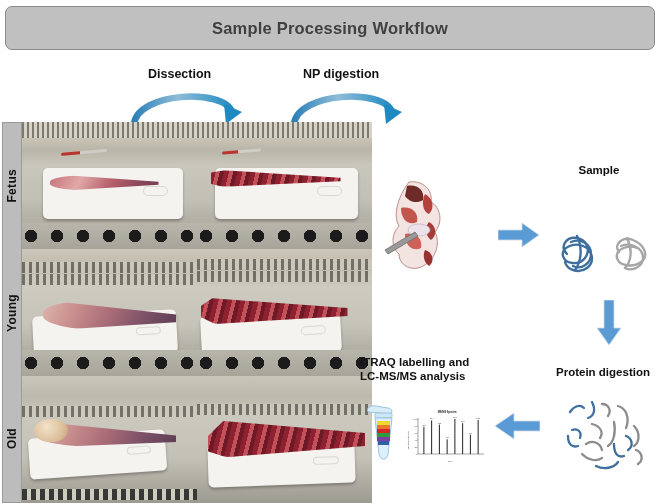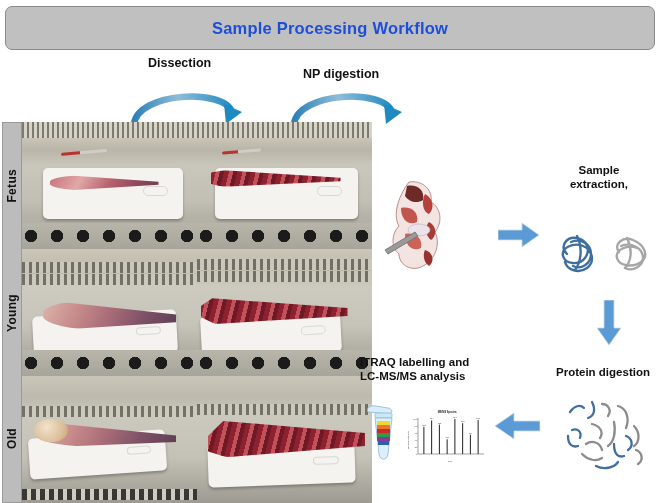--- a/index.html
+++ b/index.html
@@ -5,25 +5,25 @@
   html,body{margin:0;padding:0;background:#ffffff;}
   body{width:660px;height:503px;position:relative;overflow:hidden;
        font-family:"Liberation Sans",sans-serif;color:#000;}
 
   .abs{position:absolute;}
 
   
   #title-bar{left:5px;top:6px;width:650px;height:44px;background:#c0c0c0;
     border:1px solid #8a8a8a;border-radius:7px;
     display:flex;align-items:center;justify-content:center;box-sizing:border-box;}
-  #title-text{font-size:16.5px;font-weight:bold;letter-spacing:.2px;color:#1d4ed8;}
+  #title-text{font-size:16.5px;font-weight:bold;letter-spacing:.2px;color:#404040;}
 
   
   .step-cap{font-size:12.5px;font-weight:bold;color:#111;white-space:nowrap;}
-  #cap-dissection{left:148px;top:56px;}
+  #cap-dissection{left:148px;top:67px;}
   #cap-npcollect{left:303px;top:67px;}
 
   
   #arrow-curve-1{left:128px;top:84px;width:118px;height:42px;}
   #arrow-curve-2{left:288px;top:84px;width:118px;height:42px;}
 
   
   #photo-grid{left:2px;top:122px;width:370px;height:381px;display:flex;}
   #row-label-col{width:20px;height:100%;background:#bcbcbc;border:1px solid #9a9a9a;
      box-sizing:border-box;display:flex;flex-direction:column;}
@@ -217,21 +217,20 @@
 </svg>
 <svg class="abs" id="arrow-down-1" viewBox="0 0 26 46">
   <path d="M8,0 L18,0 L18,28 L25,28 L13,45 L1,28 L8,28 Z" fill="#5b9bd5" stroke="#cfd9e4" stroke-width=".8"></path>
 </svg>
 <svg class="abs" id="arrow-left-1" viewBox="0 0 46 28">
   <path d="M46,9 L20,9 L20,1 L1,14 L20,27 L20,19 L46,19 Z" fill="#5b9bd5" stroke="#cfd9e4" stroke-width=".8"></path>
 </svg>
 
 <div class="abs pipe-text" id="txt-extraction">
   <div>Sample</div>
-  <div>extraction,</div>
 </div>
 
 <svg class="abs" id="protein-icons" viewBox="0 0 100 54">
   <g fill="none" stroke="#3f6f9f" stroke-width="2.4" stroke-linecap="round">
     <path d="M10,26 C2,18 10,8 20,10 C30,12 34,22 28,30 C22,38 8,36 6,28 C4,20 16,14 26,18 C36,22 38,34 30,40 C22,46 10,42 8,34"></path>
     <path d="M14,14 C24,10 34,16 34,26 C34,36 24,42 16,38"></path>
     <path d="M20,8 C26,20 24,34 18,42"></path>
   </g>
   <g fill="none" stroke="#a6a6a6" stroke-width="2.4" stroke-linecap="round">
     <path d="M62,24 C56,16 66,8 76,12 C88,17 92,28 84,34 C76,40 62,38 60,30 C58,22 70,16 80,20"></path>

